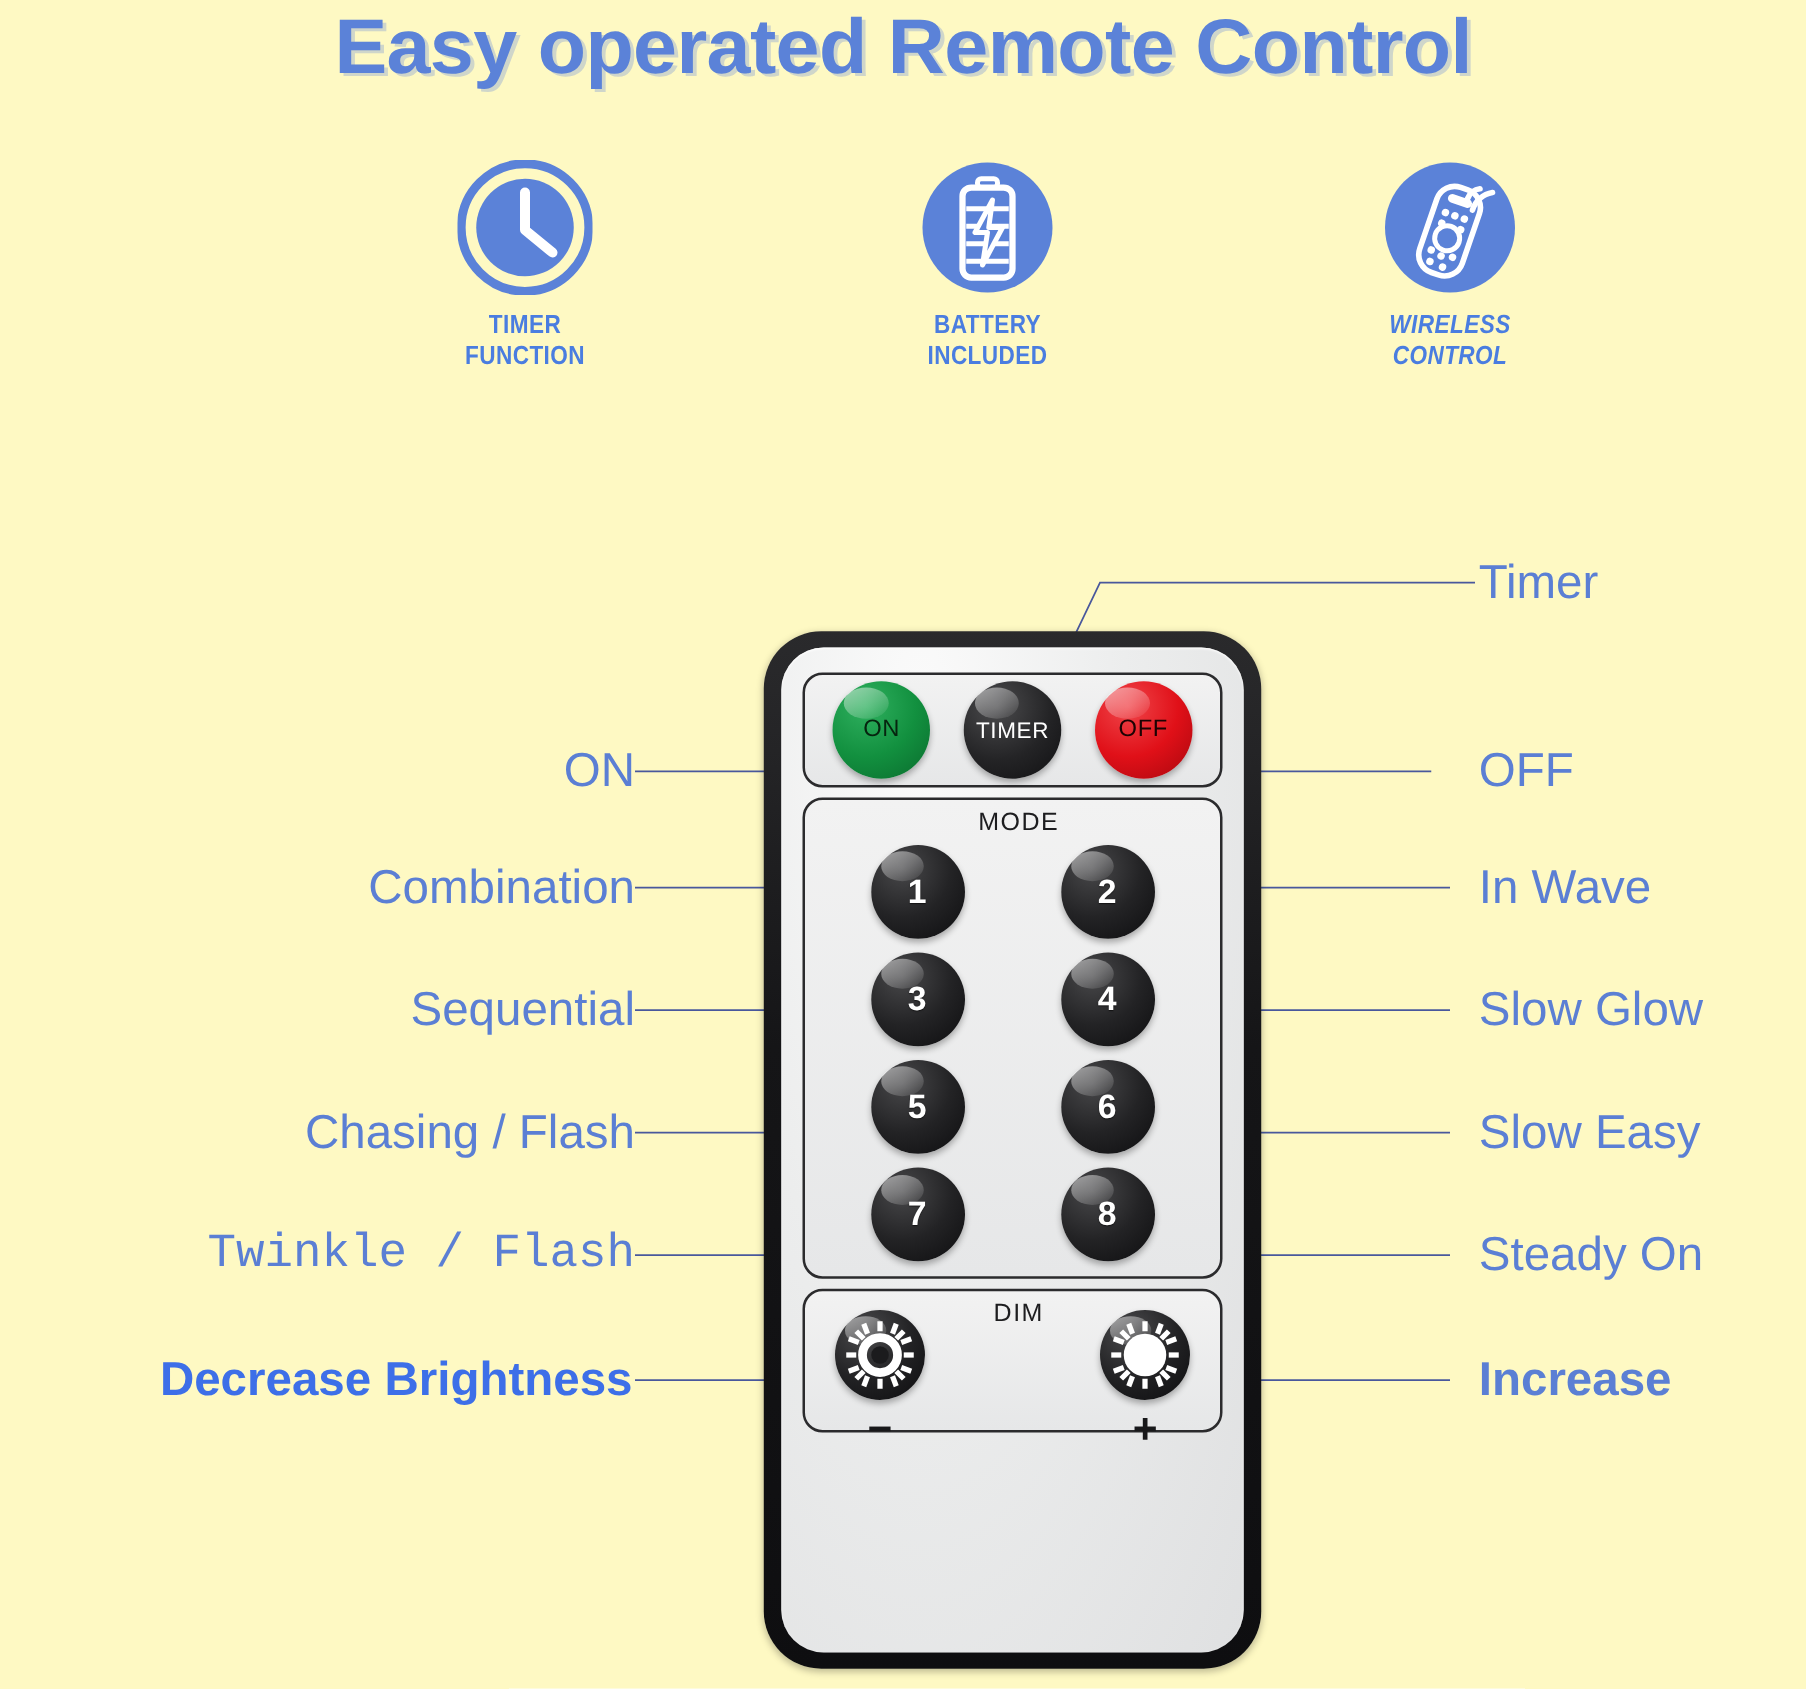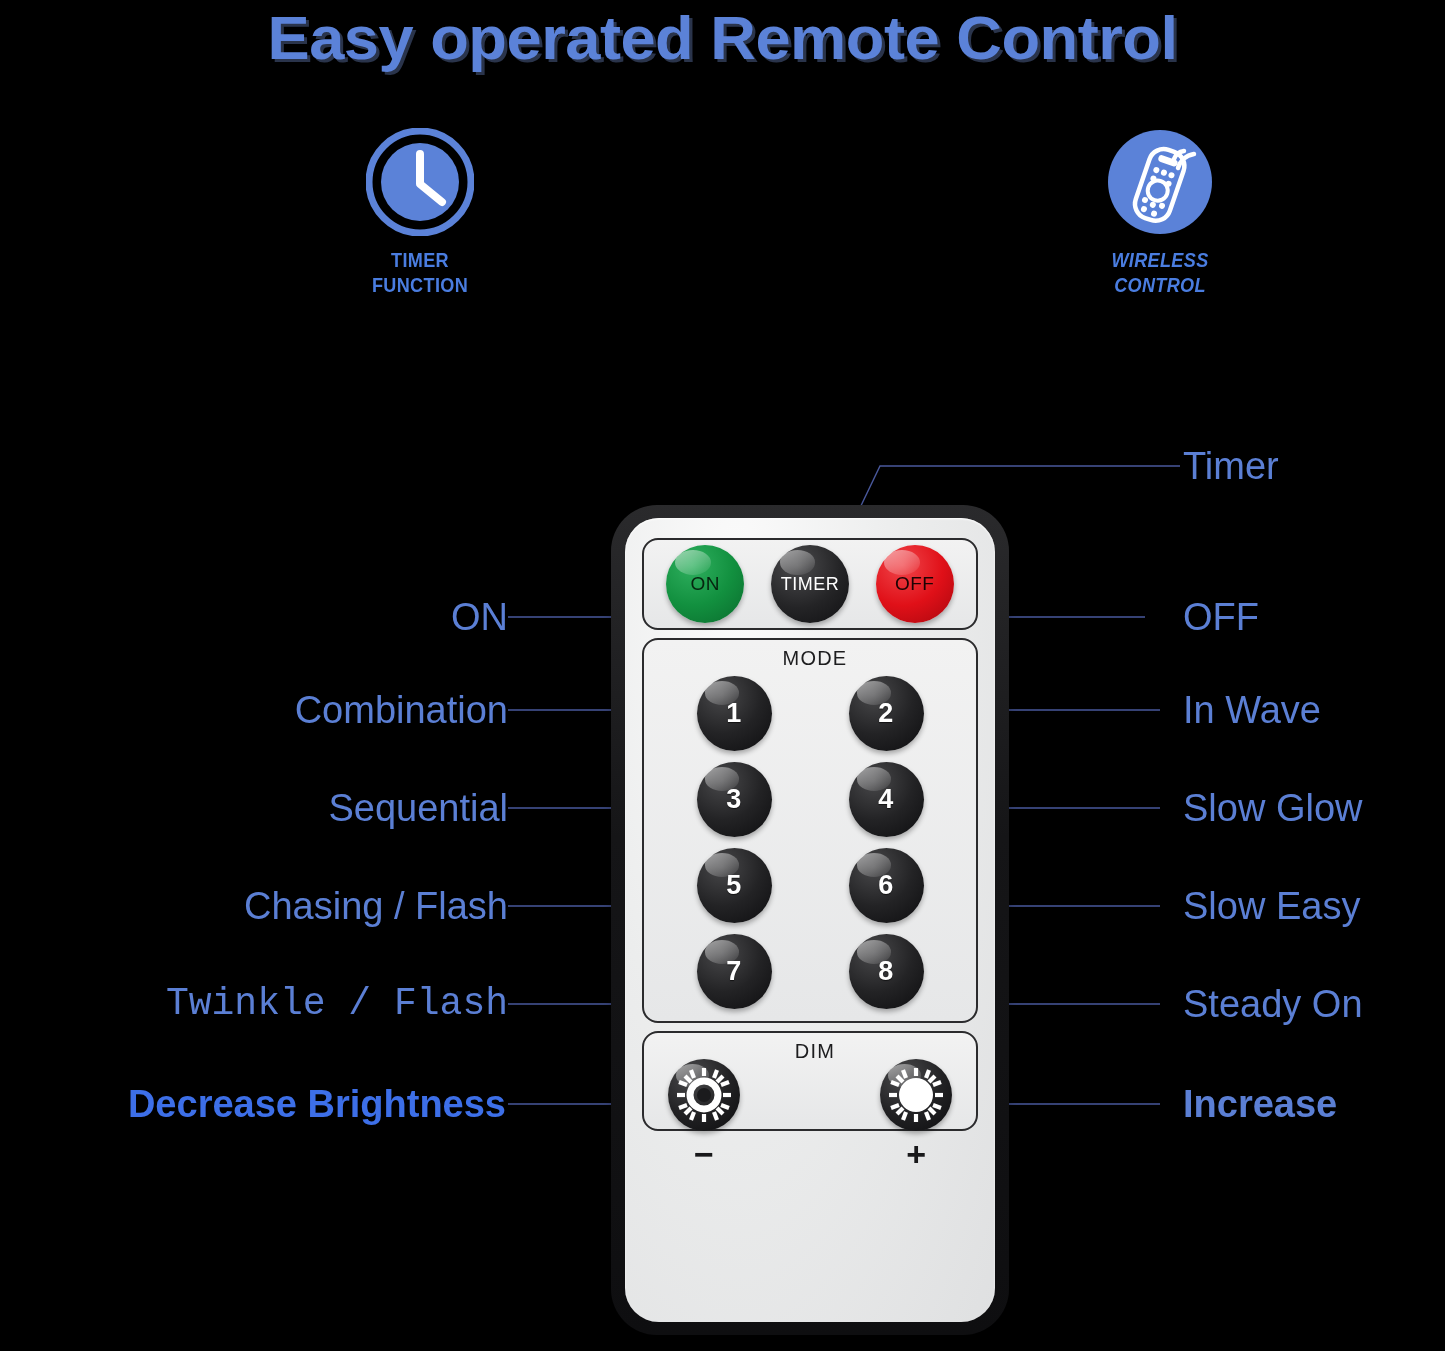--- a/index.html
+++ b/index.html
@@ -2,21 +2,21 @@
 <html><head>
 <meta charset="utf-8">
 <style>
   * { box-sizing: border-box; margin: 0; padding: 0; }
   html, body {
     width: 1445px; height: 1351px;
     background: #ffffff;
     font-family: "Liberation Sans", sans-serif;
     overflow: hidden;
   }
-  #page { position: relative; width: 1445px; height: 1351px; background: #000000; }
+  #page { position: relative; width: 1445px; height: 1351px; background: #fef9c3; }
 
   
   .title {
     position: absolute; left: 0; top: 2px; width: 1445px;
     text-align: center;
     font-size: 62px; font-weight: bold;
     letter-spacing: -0.5px;
     color: #5b82d8;
     text-shadow: 3px 3px 0 rgba(120,150,215,0.35);
     white-space: nowrap;
@@ -61,21 +61,21 @@
     background: linear-gradient(180deg,#f2f2f2 0%,#e6e7e8 100%);
   }
   .group-label {
     position: absolute; left: 0; right: 0; top: 7px;
     text-align: center; font-size: 20px; color: #1d1d1f;
     letter-spacing: 1.2px;
     margin-left: 10px;
   }
   .g-top { height: 92px; display: flex; align-items: center; justify-content: space-around; padding: 0 9px; }
   .g-mode { height: 385px; margin-top: 8px; padding: 30px 14px 6px; }
-  .g-dim  { height: 100px; margin-top: 8px; padding: 26px 16px 0; position: relative; }
+  .g-dim  { height: 115px; margin-top: 8px; padding: 15px 16px 0; position: relative; }
 
   .btn {
     border-radius: 50%;
     position: relative;
     display: flex; align-items: center; justify-content: center;
     font-size: 19px; letter-spacing: 0.5px;
     box-shadow: 0 3px 5px rgba(0,0,0,0.30);
   }
   .btn::after {
     content: ""; position: absolute; left: 11%; top: 7%;
@@ -147,20 +147,35 @@
           <circle cx="54" cy="54" r="39" fill="#5b82d8"></circle>
           <path d="M54 26 V56 L76 74" fill="none" stroke="#ffffff" stroke-width="8" stroke-linecap="round" stroke-linejoin="round"></path>
         </svg>
       </div>
       <div class="fcap">
         <div>TIMER</div>
         <div>FUNCTION</div>
       </div>
     </div>
 
+    <div class="feature f1">
+      <div class="badge">
+        <svg viewBox="0 0 108 108" width="108" height="108">
+          <circle cx="54" cy="54" r="52" fill="#5b82d8"></circle>
+          <rect x="46" y="15" width="16" height="7" rx="3" fill="none" stroke="#fff" stroke-width="4"></rect>
+          <rect x="34" y="22" width="40" height="72" rx="7" fill="none" stroke="#fff" stroke-width="5"></rect>
+          <path d="M37 39 H71 M37 53 H71 M37 67 H71 M37 81 H71" stroke="#fff" stroke-width="4"></path>
+          <path d="M58 32 L44 58 H54 L50 84 L66 54 H55 Z" fill="#5b82d8" stroke="#fff" stroke-width="4" stroke-linejoin="round"></path>
+        </svg>
+      </div>
+      <div class="fcap">
+        <div>BATTERY</div>
+        <div>INCLUDED</div>
+      </div>
+    </div>
 
     <div class="feature f2">
       <div class="badge">
         <svg viewBox="0 0 108 108" width="108" height="108">
           <circle cx="54" cy="54" r="52" fill="#5b82d8"></circle>
           <g transform="rotate(19 54 56)">
             <rect x="36" y="21" width="36" height="72" rx="15" fill="none" stroke="#fff" stroke-width="4.5"></rect>
             <rect x="44" y="28" width="20" height="7" rx="3.5" fill="#fff"></rect>
             <circle cx="46" cy="44" r="3" fill="#fff"></circle>
               <circle cx="54" cy="44" r="3" fill="#fff"></circle>

